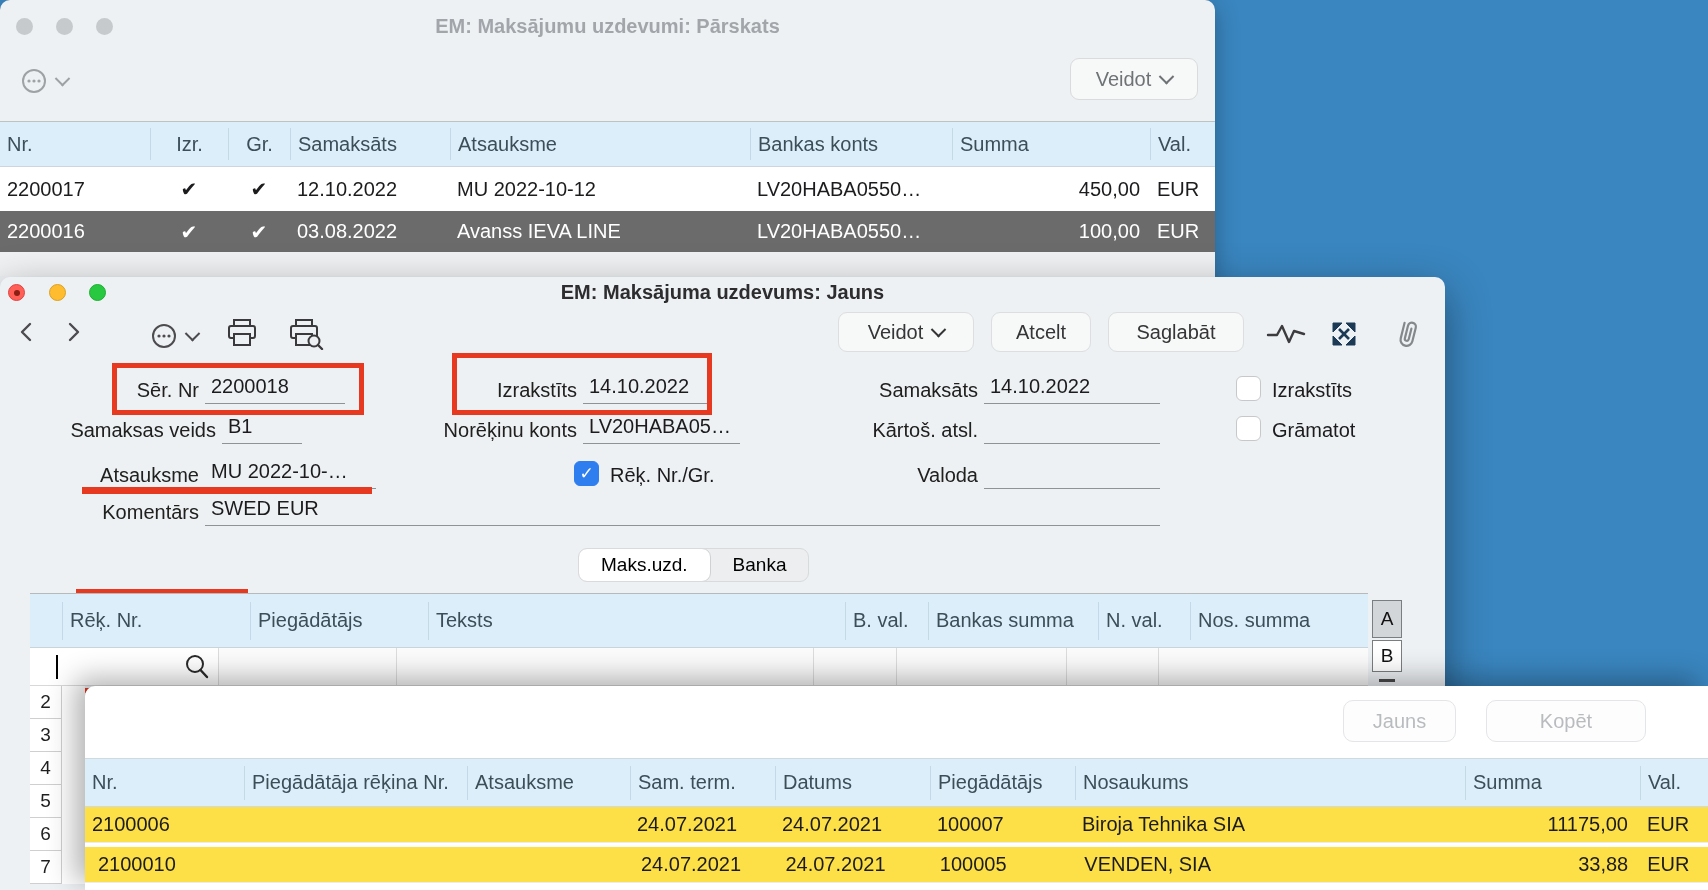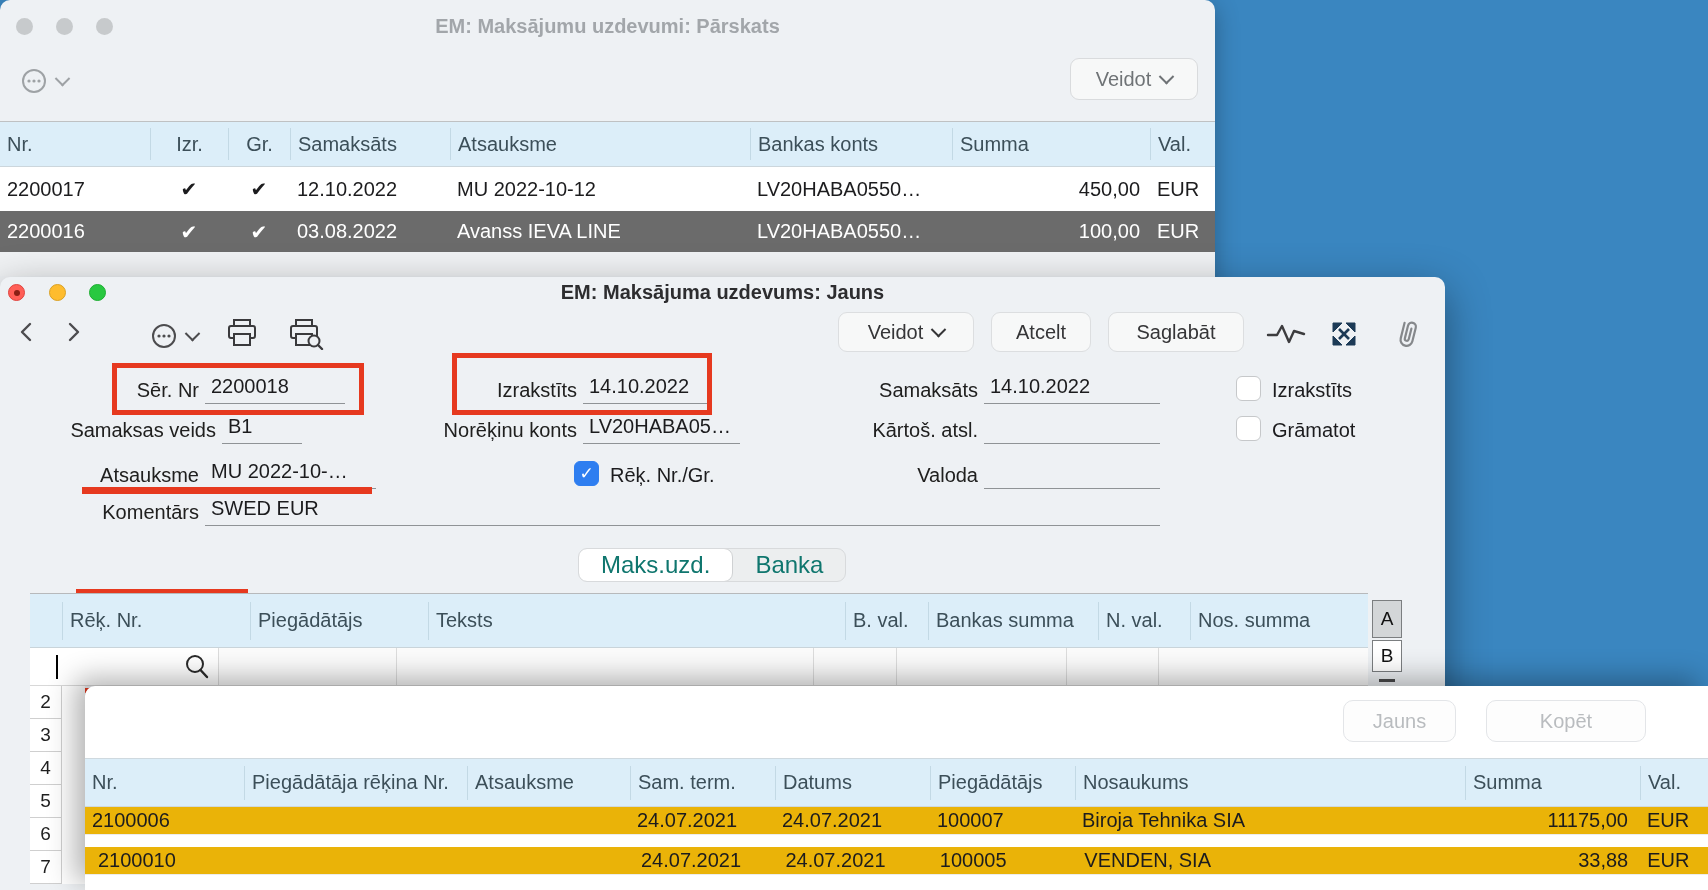--- a/index.html
+++ b/index.html
@@ -73,21 +73,21 @@
   .cbox { position:absolute; width:25px; height:25px; border:1.5px solid #c6c8ca; border-radius:6px; background:#fff; }
   .cbox.on { background:#2e7ef0; border-color:#2e7ef0; color:#fff; text-align:center; font-size:17px; line-height:24px; }
   .cblabel { position:absolute; white-space:nowrap; }
 
   .ann { position:absolute; border:5px solid #e6391f; pointer-events:none; }
   .annline { position:absolute; background:#e6391f; pointer-events:none; }
 
   
   .tabs { position:absolute; left:578px; top:271px; height:34px; display:flex; background:#eceeef;
           border:1px solid #d8dadc; border-radius:9px; overflow:hidden; }
-  .tab { padding:0 22px; display:flex; align-items:center; font-size:24px; color:#0f766e; }
+  .tab { padding:0 22px; display:flex; align-items:center; font-size:19px; color:#000000; }
   .tab.sel { background:#ffffff; border:1px solid #cfd1d3; border-radius:9px; margin:-1px 0 -1px -1px; }
 
   
   .grid-head { position:absolute; left:30px; top:316px; width:1338px; height:55px; display:flex;
     background:#dceef9; border-top:1px solid #b7b9bb; border-bottom:1px solid #c9d4da; color:#3c4f59; align-items:center; }
   .grid-head .cell { border-left:1px solid #c3d9e5; height:38px; display:flex; align-items:center; }
   .grid-head .cell:first-child{ border-left:none; }
   .g0{width:32px} .g1{width:188px} .g2{width:178px} .g3{width:417px} .g4{width:83px}
   .g5{width:170px} .g6{width:92px} .g7{width:178px}
   .grid-row1 { position:absolute; left:30px; top:371px; width:1338px; height:38px; display:flex; background:#fbfbfb; border-bottom:1px solid #d8d8d8; }
@@ -114,21 +114,21 @@
   .pb-jauns { left:1258px; width:113px; }
   .pb-kopet { left:1401px; width:160px; }
   .t3row { position:absolute; left:0; width:1623px; display:flex; align-items:center; }
   .t3head { top:72px; height:49px; background:#dceef9; color:#3c4f59; border-top:1px solid #cfd9df; border-bottom:1px solid #cfd9df; }
   .t3head .cell{ border-left:1px solid #c3d9e5; height:34px; display:flex; align-items:center; }
   .t3head .cell:first-child{ border-left:none; }
   .p0{width:159px} .p1{width:223px} .p2{width:163px} .p3{width:145px} .p4{width:155px}
   .p5{width:145px} .p6{width:390px}
   .p7{width:175px; text-align:right; padding-right:12px; display:block;}
   .p8{width:68px}
-  .t3r { height:28px; background:#eab308; border-bottom:1px solid #ececec; }
+  .t3r { height:36px; background:#fde047; border-bottom:1px solid #ececec; }
   .t3r1{ top:121px; } .t3r2{ top:161px;padding-left:6px; }
 
   .chev-down { display:inline-block; width:11px; height:11px; border-right:2.2px solid currentColor;
     border-bottom:2.2px solid currentColor; transform:rotate(45deg) translate(-2px,-2px); }
   svg { display:block; }
 </style>
 </head>
 <body>
 
 <section class="win win1">

